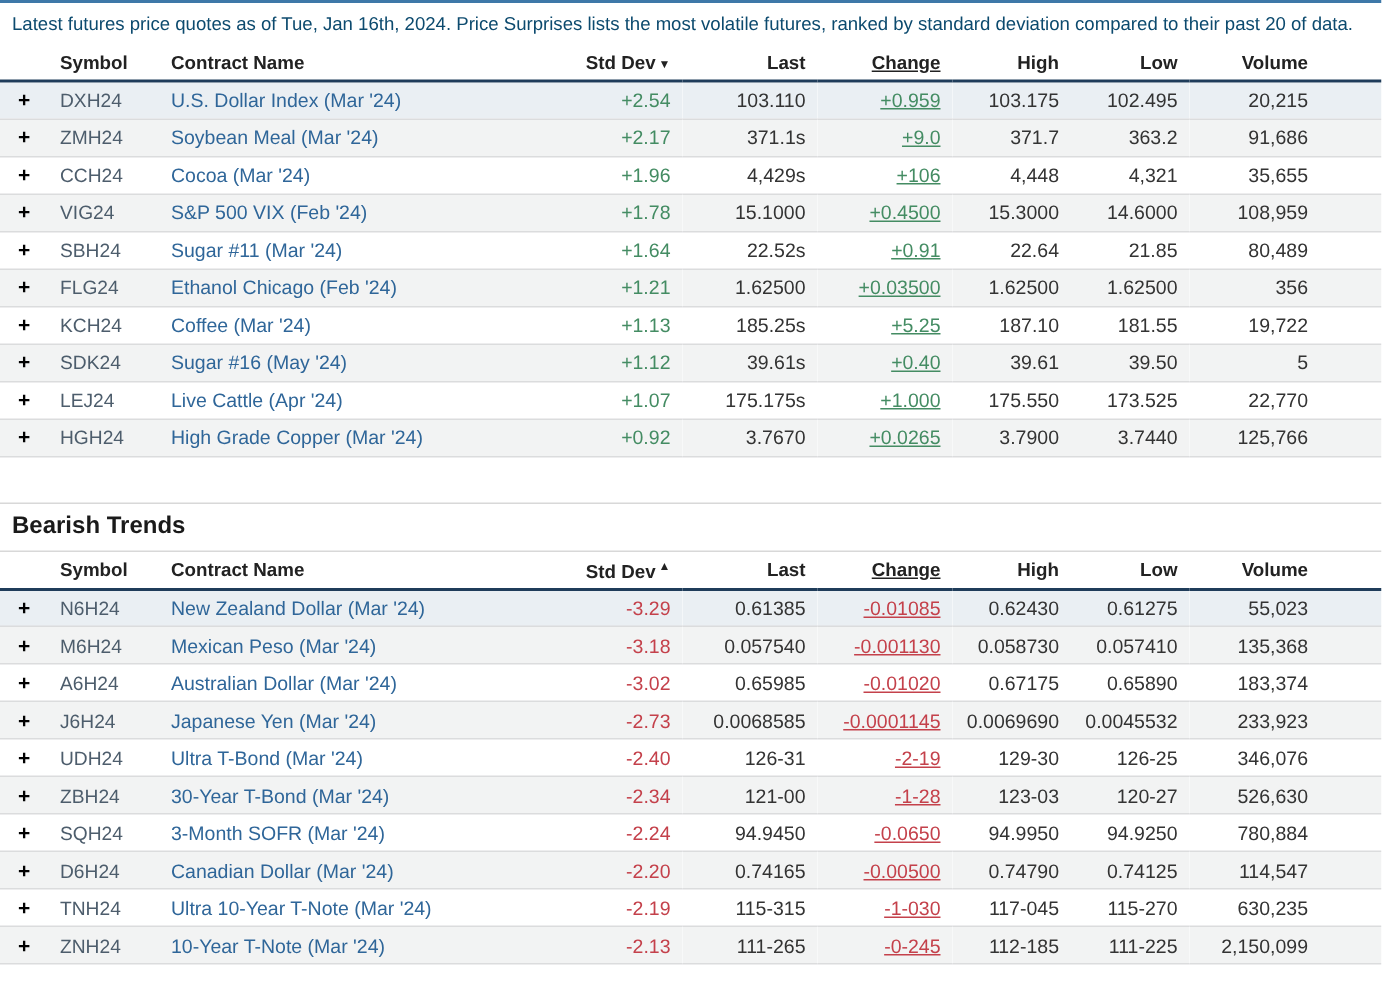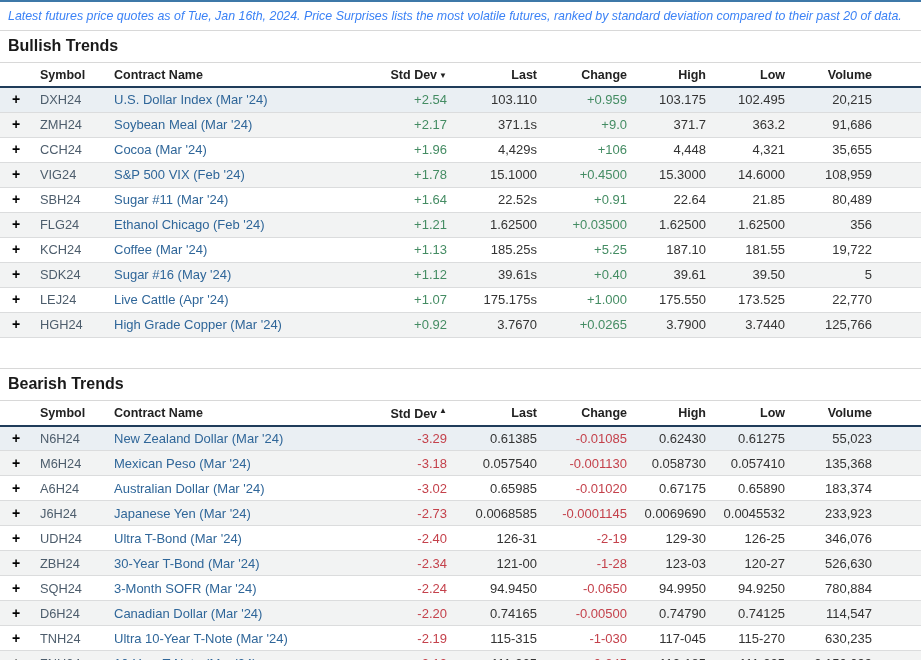--- a/index.html
+++ b/index.html
@@ -7,37 +7,37 @@
     --header-underline:#1f3c5a;
     --positive:#448c63;
     --negative:#c4414b;
     --symbol-link:#4d5d6c;
     --contract-link:#2f6699;
   }
   *{box-sizing:border-box;margin:0;padding:0;}
   html,body{width:921px;height:660px;overflow:hidden;background:#fff;
     font-family:"Liberation Sans","DejaVu Sans",sans-serif;color:#333;}
   .top-accent{height:2px;width:100%;background:var(--accent-bar);}
-  .description{padding:7px 8px 6px;font-size:12.4px;line-height:15px;color:#3b82f6;font-style:italic;}
+  .description{padding:7px 8px 6px;font-size:12.4px;line-height:15px;color:#0c4a6e;}
   .trend-section + .trend-section{margin-top:30px;}
   .section-title{font-size:16px;font-weight:bold;color:#1a1a1a;
     padding:6px 8px 7px;border-top:1px solid #d8d8d8;border-bottom:1px solid #d8d8d8;}
   table.quotes-table{width:921px;border-collapse:collapse;table-layout:fixed;font-size:13px;}
   th{font-size:12.5px;font-weight:bold;color:#222;text-align:right;
     padding:5px 8px 4px;border-bottom:2px solid var(--header-underline);white-space:nowrap;}
   th.col-plus,th.col-symbol,th.col-name{text-align:left;}
   td{height:25px;padding:0 8px;border-bottom:1px solid #dbdcdd;text-align:right;
     white-space:nowrap;overflow:hidden;color:#333;}
   td.col-plus,td.col-symbol,td.col-name{text-align:left;}
   th.col-plus,td.col-plus{width:30px;padding-left:12px;padding-right:0;}
   th.col-symbol,td.col-symbol{width:72px;padding-left:10px;}
   th.col-name,td.col-name{width:270px;padding-left:12px;}
   th.col-stddev,td.col-stddev{width:83px;}
   th.col-last,td.col-last{width:90px;}
-  th.col-change,td.col-change{width:90px;}
+  th.col-change,td.col-change{width:90px;text-decoration:underline;}
   th.col-high,td.col-high{width:79px;}
   th.col-low,td.col-low{width:79px;}
   th.col-volume,td.col-volume{width:128px;padding-right:49px;}
   tbody tr:nth-child(even){background:#f2f3f3;}
   tbody tr:first-child{background:#eaeff3;}
   .pos{color:var(--positive);}
   .neg{color:var(--negative);}
   .plus-icon{color:#000;font-weight:bold;font-size:14px;line-height:1;cursor:pointer;display:inline-block;}
   a.symbol-link{color:var(--symbol-link);text-decoration:none;font-size:12.8px;}
   a.name-link{color:var(--contract-link);text-decoration:none;margin-top:44px;}
@@ -45,21 +45,20 @@
   .arrow-asc{font-size:8px;margin-left:2px;vertical-align:5px;color:#222;}
 </style>
 </head>
 <body>
 
 <div class="page">
   <div class="top-accent"></div>
   <div class="description">Latest futures price quotes as of Tue, Jan 16th, 2024. Price Surprises lists the most volatile futures, ranked by standard deviation compared to their past 20 of data.</div>
   <div id="sections">
   <section class="trend-section">
-    <h2 class="section-title">Bullish Trends</h2>
     <table class="quotes-table">
       <thead>
         <tr class="header-row">
               <th class="col-plus"></th>
               <th class="col-symbol"><span>Symbol</span></th>
               <th class="col-name"><span>Contract Name</span></th>
               <th class="col-stddev"><span>Std Dev</span><span class="arrow-desc">▼</span></th>
               <th class="col-last"><span>Last</span></th>
               <th class="col-change"><span>Change</span></th>
               <th class="col-high"><span>High</span></th>

